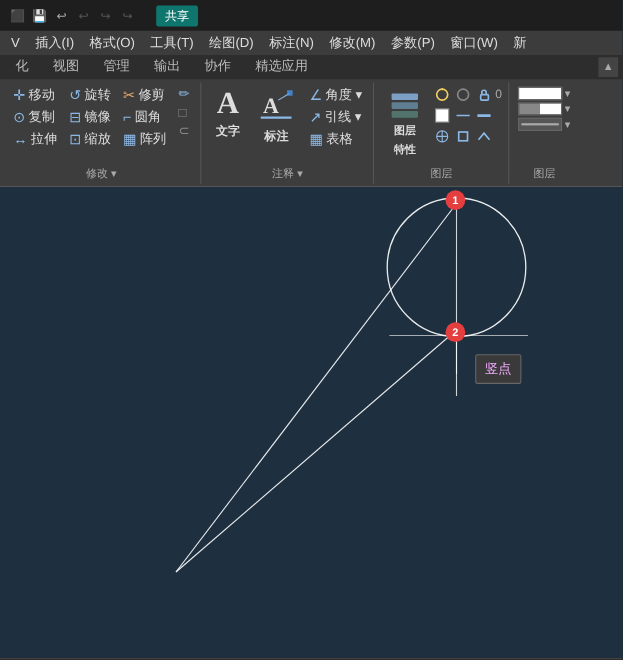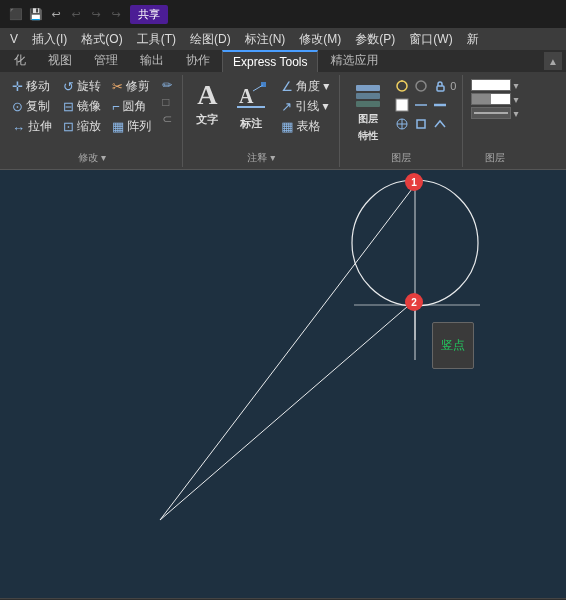--- a/index.html
+++ b/index.html
@@ -31,26 +31,26 @@
     .title-icon {
       width: 16px;
       height: 16px;
       display: flex;
       align-items: center;
       justify-content: center;
       color: #aaa;
       font-size: 11px;
     }
     .title-share {
-      background: #4c1d95;
+      background: #0f766e;
       color: white;
       padding: 2px 8px;
       border-radius: 2px;
       font-size: 11px;
-      margin-left: 0;
+      margin-left: 12px;
     }
 
     
     .menu-bar {
       background: #3c3c3c;
       height: 22px;
       display: flex;
       align-items: center;
       padding: 0 4px;
       gap: 2px;
@@ -193,23 +193,23 @@
       top: 0; left: 0;
       width: 100%;
       height: 100%;
     }
 
     
     .tooltip {
       position: absolute;
       background: #3a3a3a;
       border: 1px solid #666;
-      color: #22c55e;
+      color: #f0abfc;
       font-size: 12px;
-      padding: 14px 8px;
+      padding: 4px 8px;
       border-radius: 2px;
     }
 
     
     .point-marker {
       position: absolute;
       width: 18px;
       height: 18px;
       background: #e53e3e;
       border-radius: 50%;
@@ -249,21 +249,20 @@
   <div class="menu-item">新</div>
 </div>
 
 <div class="ribbon">
   <div class="ribbon-tabs">
     <div class="ribbon-tab">化</div>
     <div class="ribbon-tab">视图</div>
     <div class="ribbon-tab">管理</div>
     <div class="ribbon-tab">输出</div>
     <div class="ribbon-tab">协作</div>
-    <div class="ribbon-tab active">Express Tools</div>
     <div class="ribbon-tab">精选应用</div>
     <div style="margin-left:auto; display:flex; align-items:center; gap:4px; padding-bottom:2px;">
       <div style="width:18px;height:18px;background:#444;display:flex;align-items:center;justify-content:center;font-size:10px;color:#aaa;cursor:pointer;">▲</div>
     </div>
   </div>
 
   <div class="ribbon-content">
 
     <div class="ribbon-group">
       <div style="display:flex; gap:3px;">

